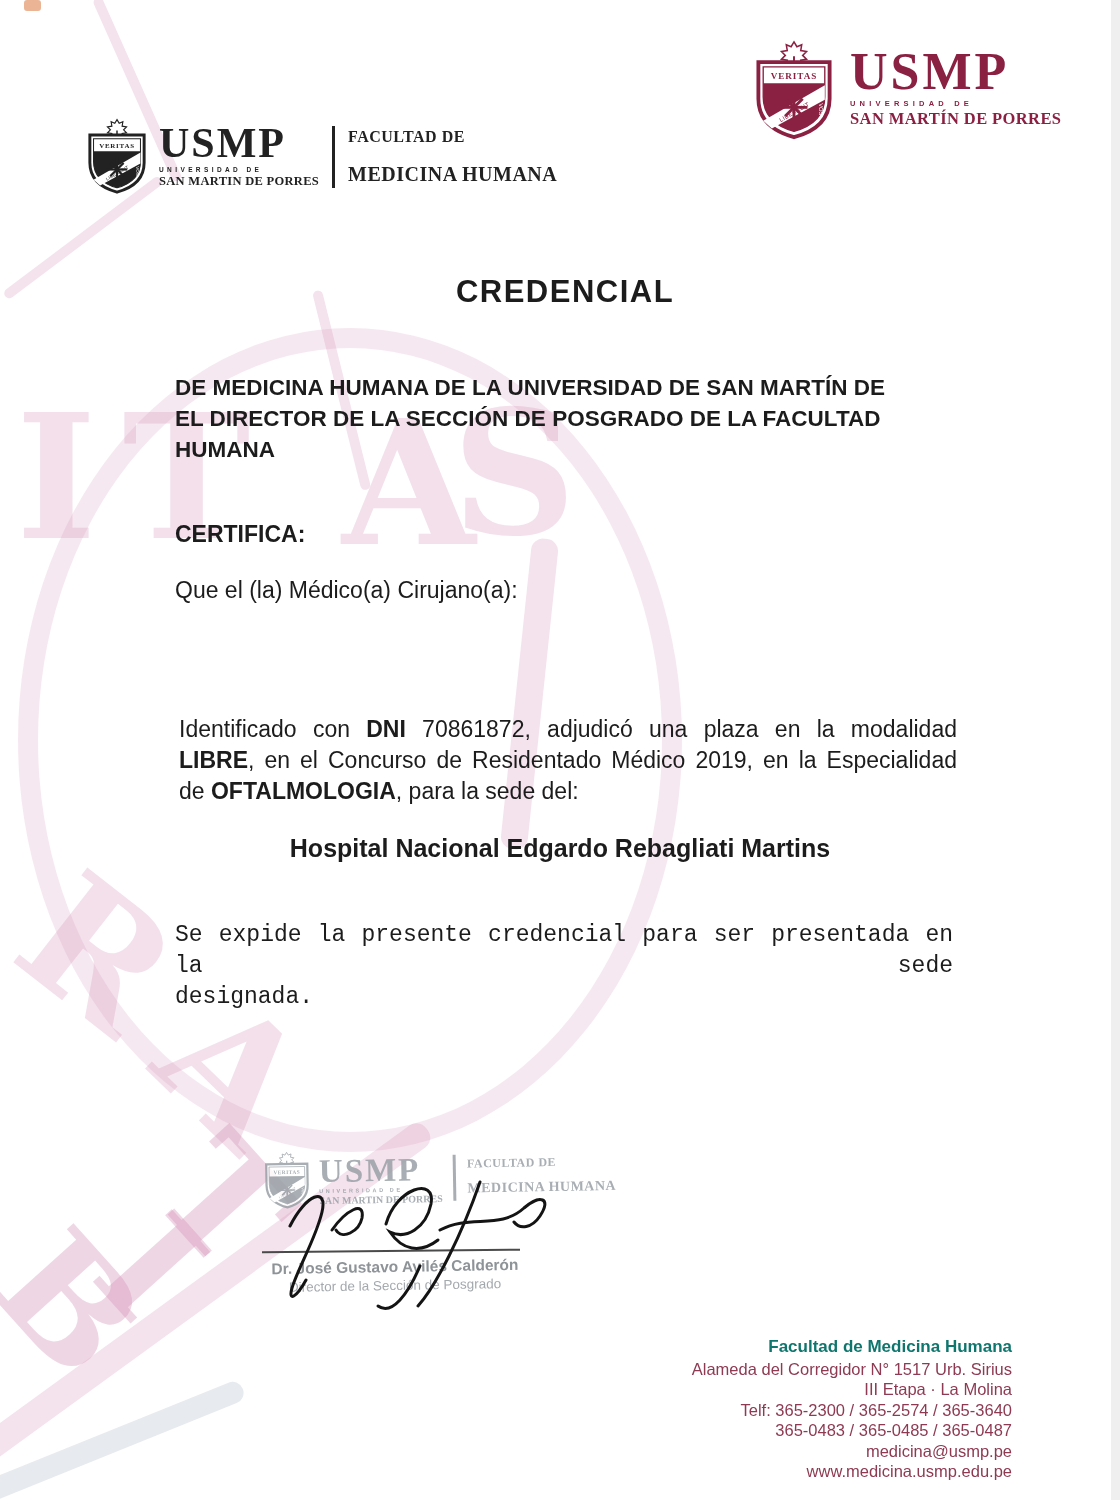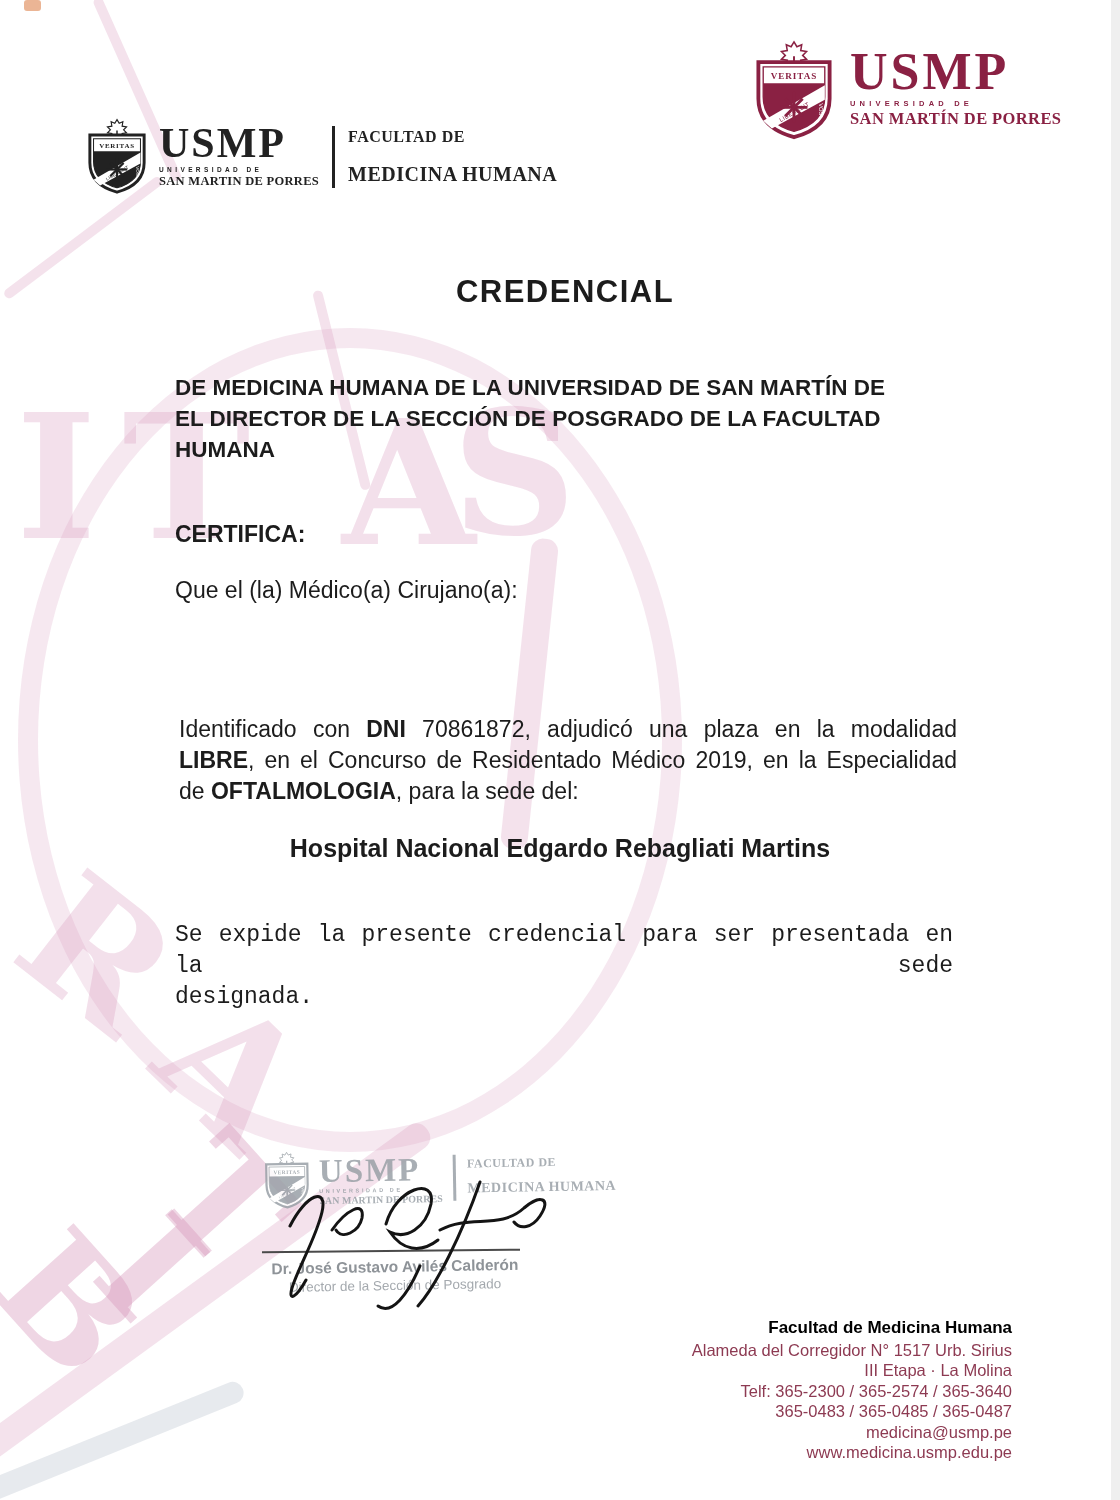--- a/index.html
+++ b/index.html
@@ -60,21 +60,21 @@
   .stamp .fac2{font-size:14px;}
   .sig-rule{left:262px;top:1250px;width:258px;border-top:2px solid #4a4a4a;transform:rotate(-0.6deg);z-index:2;}
   .sig-name{left:250px;top:1258px;width:290px;text-align:center;font-size:15.5px;font-weight:bold;
             color:#8e9398;transform:rotate(-1deg);z-index:2;}
   .sig-role{left:255px;top:1278px;width:280px;text-align:center;font-size:13.5px;color:#a4a9ae;
             transform:rotate(-1deg);z-index:2;}
   .sig-ink{left:268px;top:1168px;z-index:3;}
 
   
   .footer{right:108px;top:1318px;width:430px;text-align:right;color:#8d3a52;font-size:16.5px;line-height:20.5px;z-index:2;}
-  .footer .ft-title{font-weight:bold;color:#000000;font-size:17px;margin-bottom:1px;}
+  .footer .ft-title{font-weight:bold;color:#0f766e;font-size:17px;margin-bottom:1px;margin-top:19px;}
 </style>
 </head>
 <body>
 
 <svg width="0" height="0" style="position:absolute" aria-hidden="true">
   <symbol id="usmp-shield" viewBox="0 0 90 106">
     <path d="M45,2 l3,5 5,-2 -1,6 6,1 -4,4 4,4 -6,1 1,6 -5,-2 -3,5 -3,-5 -5,2 1,-6 -6,-1 4,-4 -4,-4 6,-1 -1,-6 5,2 z" fill="#ffffff" stroke="currentColor" stroke-width="1.6"></path>
     <line x1="45" y1="17" x2="45" y2="23" stroke="currentColor" stroke-width="2"></line>
     <path d="M8,23 H82 V61 Q82,91 45,101 Q8,91 8,61 Z" fill="#ffffff" stroke="currentColor" stroke-width="4"></path>
     <path d="M13,28 H77 V59 Q77,86 45,95 Q13,86 13,59 Z" fill="none" stroke="currentColor" stroke-width="1.4"></path>

